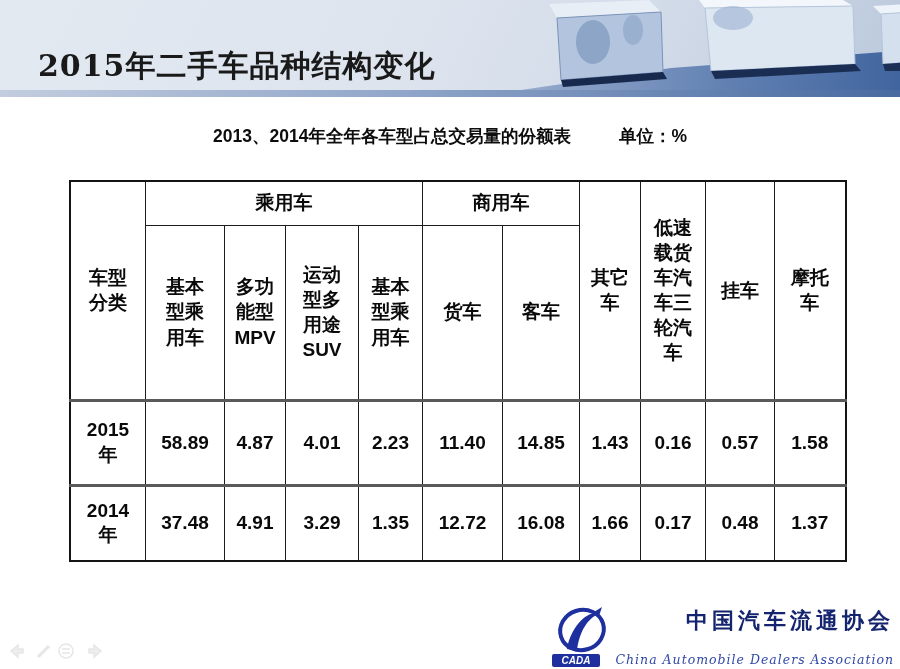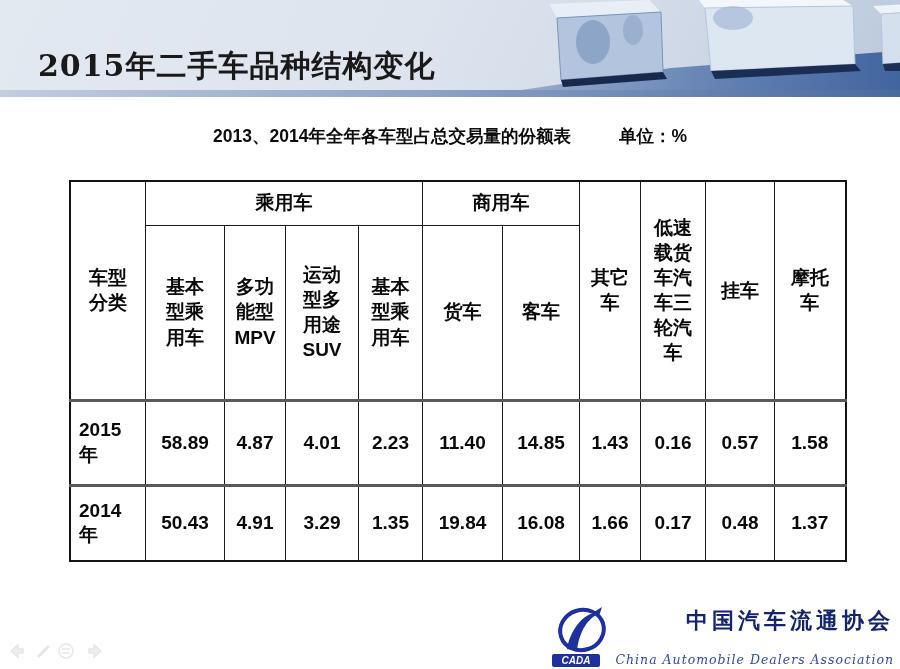--- a/index.html
+++ b/index.html
@@ -39,21 +39,21 @@
     font-weight:bold;color:#0a0a0a;
   }
   table.share th,table.share td{
     border:1px solid #1c1c1c;text-align:center;vertical-align:middle;
     padding:8px;font-size:19px;font-weight:bold;
   }
   th.grp{border-bottom:3px solid #5a5a5a;}
   tr.data-row th,tr.data-row td{border-top:3px solid #5a5a5a;}
   td.val{white-space:nowrap;}
   .hw{display:inline-block;width:44px;word-break:break-all;line-height:1.32;text-align:center;}
-  .hw2{display:inline-block;width:58px;word-break:break-all;line-height:1.3;text-align:left;}
+  .hw2{display:inline-block;width:58px;word-break:break-all;line-height:1.3;text-align:center;}
   
   .nav-icons{position:absolute;left:8px;bottom:5px;}
   .logo{
     position:absolute;right:6px;bottom:2px;height:62px;
     display:flex;align-items:center;gap:7px;
   }
   .logo-texts{display:flex;flex-direction:column;align-items:flex-end;}
   .logo-cn{
     font-size:22px;font-weight:bold;color:#15246f;letter-spacing:4px;
     font-family:"Liberation Serif","DejaVu Serif",serif;white-space:nowrap;
@@ -141,25 +141,25 @@
     <td class="val">2.23</td>
     <td class="val">11.40</td>
     <td class="val">14.85</td>
     <td class="val">1.43</td>
     <td class="val">0.16</td>
     <td class="val">0.57</td>
     <td class="val">1.58</td>
   </tr>
   <tr class="data-row" style="height:76px">
     <th><span class="hw2">2014年</span></th>
-    <td class="val">50.43</td>
+    <td class="val">37.48</td>
     <td class="val">4.91</td>
     <td class="val">3.29</td>
     <td class="val">1.35</td>
-    <td class="val">19.84</td>
+    <td class="val">12.72</td>
     <td class="val">16.08</td>
     <td class="val">1.66</td>
     <td class="val">0.17</td>
     <td class="val">0.48</td>
     <td class="val">1.37</td>
   </tr>
 </tbody>
   </table>
 
 <div class="nav-icons">

